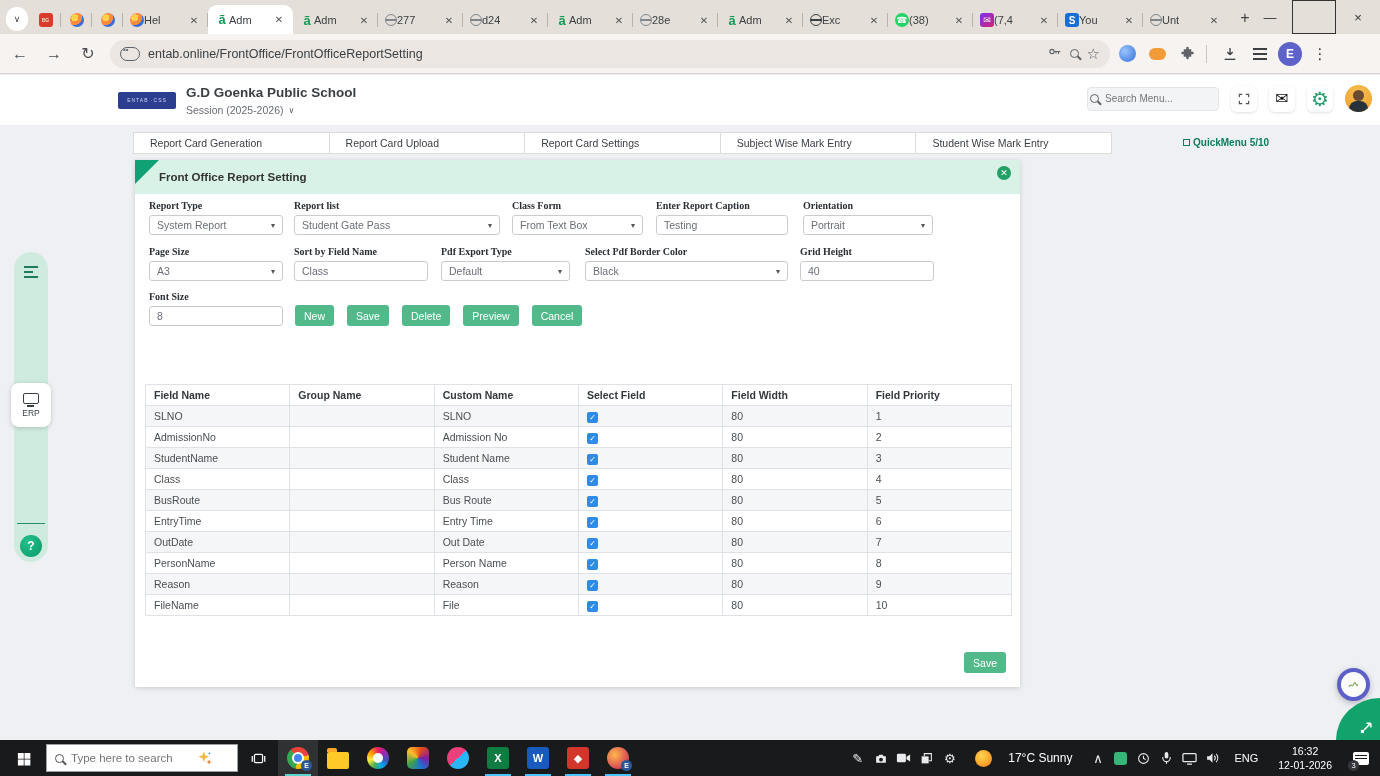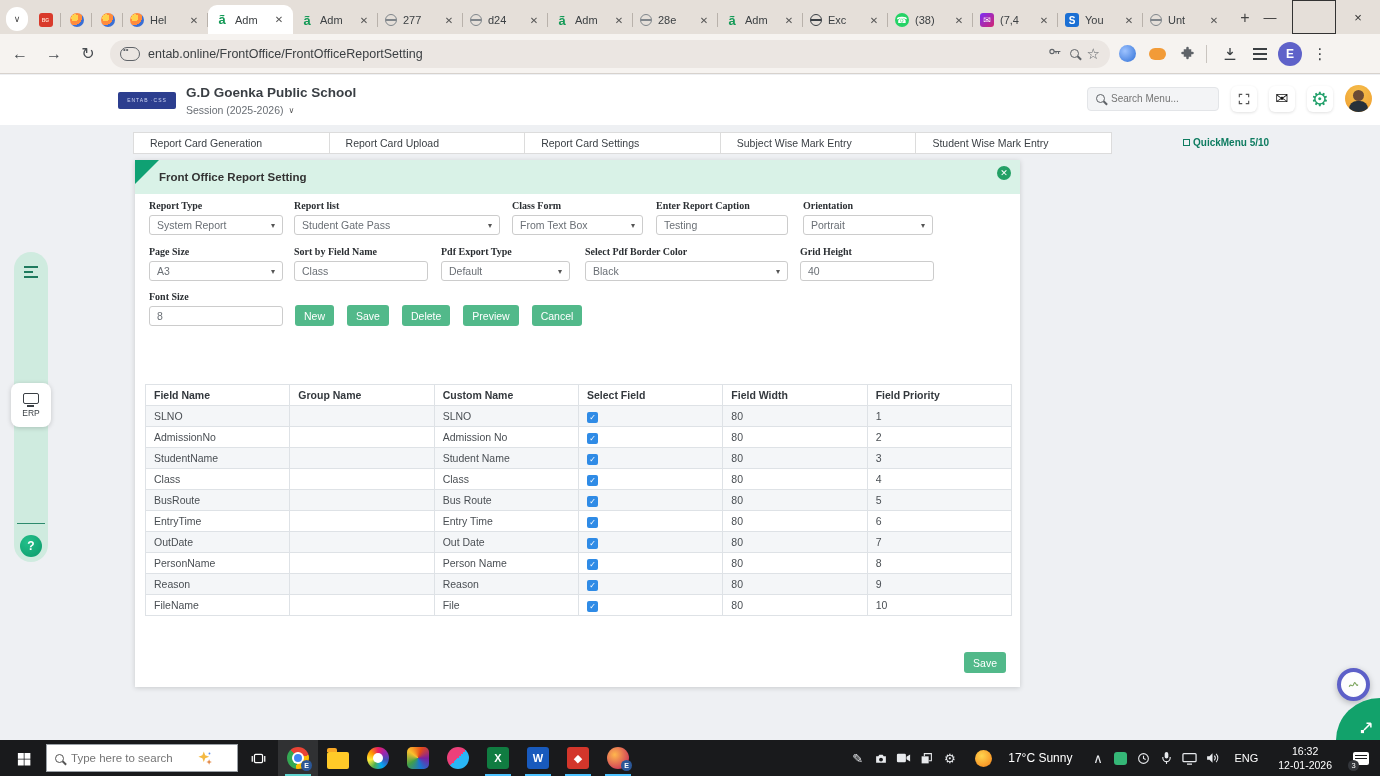--- a/index.html
+++ b/index.html
@@ -5,21 +5,21 @@
   * { margin:0; padding:0; box-sizing:border-box; }
   html,body { width:1380px; height:776px; overflow:hidden;
     font-family:"Liberation Sans","DejaVu Sans",sans-serif; background:#eef0f3; }
 
   
   #tabstrip { position:absolute; left:0; top:0; width:1380px; height:34px;
     background:#e5dfd9; display:flex; align-items:flex-end; }
   .tab-search-btn { width:22px; height:24px; margin:0 2px 3px 6px; border-radius:12px;
     background:#fff; display:flex; align-items:center; justify-content:center;
     font-size:9px; color:#444; }
-  .tab { height:28px; display:flex; align-items:center; gap:6px; padding:0 7px;
+  .tab { height:28px; display:flex; align-items:center; padding:0 7px;
     font-size:11px; color:#3c4043; position:relative; flex:0 0 auto; }
   .tab.iconic { width:31px; justify-content:center; }
   .tab.labeled { width:85px; }
   .tab:not(.active):not(:last-child)::after { content:""; position:absolute; right:0; top:7px;
     height:14px; width:1px; background:#b9b2ab; }
   .tab.active { background:#fff; border-radius:9px 9px 0 0; height:29px; }
   .tlabel { flex:1; overflow:hidden; white-space:nowrap; }
   .tclose { font-size:10px; color:#555; width:14px; height:14px; border-radius:50%;
     display:flex; align-items:center; justify-content:center; }
   .fav { width:14px; height:14px; flex:0 0 auto; display:inline-flex;
@@ -64,21 +64,21 @@
 
   
   #app-header { position:absolute; left:0; top:75px; width:1380px; height:50px; background:#fff; }
   #school-logo { position:absolute; left:118px; top:17px; width:58px; height:17px; background:#2c3e8f;
     border-radius:2px; color:#cfd6f5; font-size:5px; line-height:17px; text-align:center; letter-spacing:1px; }
   #school-name { position:absolute; left:186px; top:10px; font-size:13.5px; font-weight:bold; color:#3a3f44; }
   #session-row { position:absolute; left:186px; top:29px; font-size:10.5px; color:#6a6f75; display:flex; gap:5px; align-items:center; }
   #session-row .chev { font-size:8px; color:#555; }
   #hdr-right { position:absolute; right:8px; top:10px; display:flex; align-items:center; gap:12px; }
   #menu-search { width:132px; height:24px; background:#f3f4f6; border:1px solid #e3e5e8; border-radius:4px;
-    display:flex; align-items:center; gap:6px; padding:0 8px;justify-content:space-between; }
+    display:flex; align-items:center; gap:6px; padding:0 2px;justify-content:space-between; }
   #menu-search input { border:none; outline:none; background:transparent; font-size:10px; color:#555; width:100%;
     font-family:"Liberation Sans","DejaVu Sans",sans-serif; }
   .hbtn { width:26px; height:26px; background:#fff; border-radius:6px; box-shadow:0 1px 3px rgba(0,0,0,.12);
     display:flex; align-items:center; justify-content:center; }
   .mail-glyph { font-size:16px; color:#111; }
   .gear-glyph { font-size:20px; color:#22a06b; }
   #hdr-avatar { width:27px; height:27px; border-radius:50%; background:radial-gradient(circle at 50% 30%,#f6c14e,#ef9b2d); position:relative; overflow:hidden; }
   #hdr-avatar::before { content:""; position:absolute; left:8px; top:5px; width:11px; height:11px; border-radius:50%; background:#6b4a35; }
   #hdr-avatar::after { content:""; position:absolute; left:4px; top:16px; width:19px; height:12px; border-radius:8px 8px 0 0; background:#27313a; }
 

